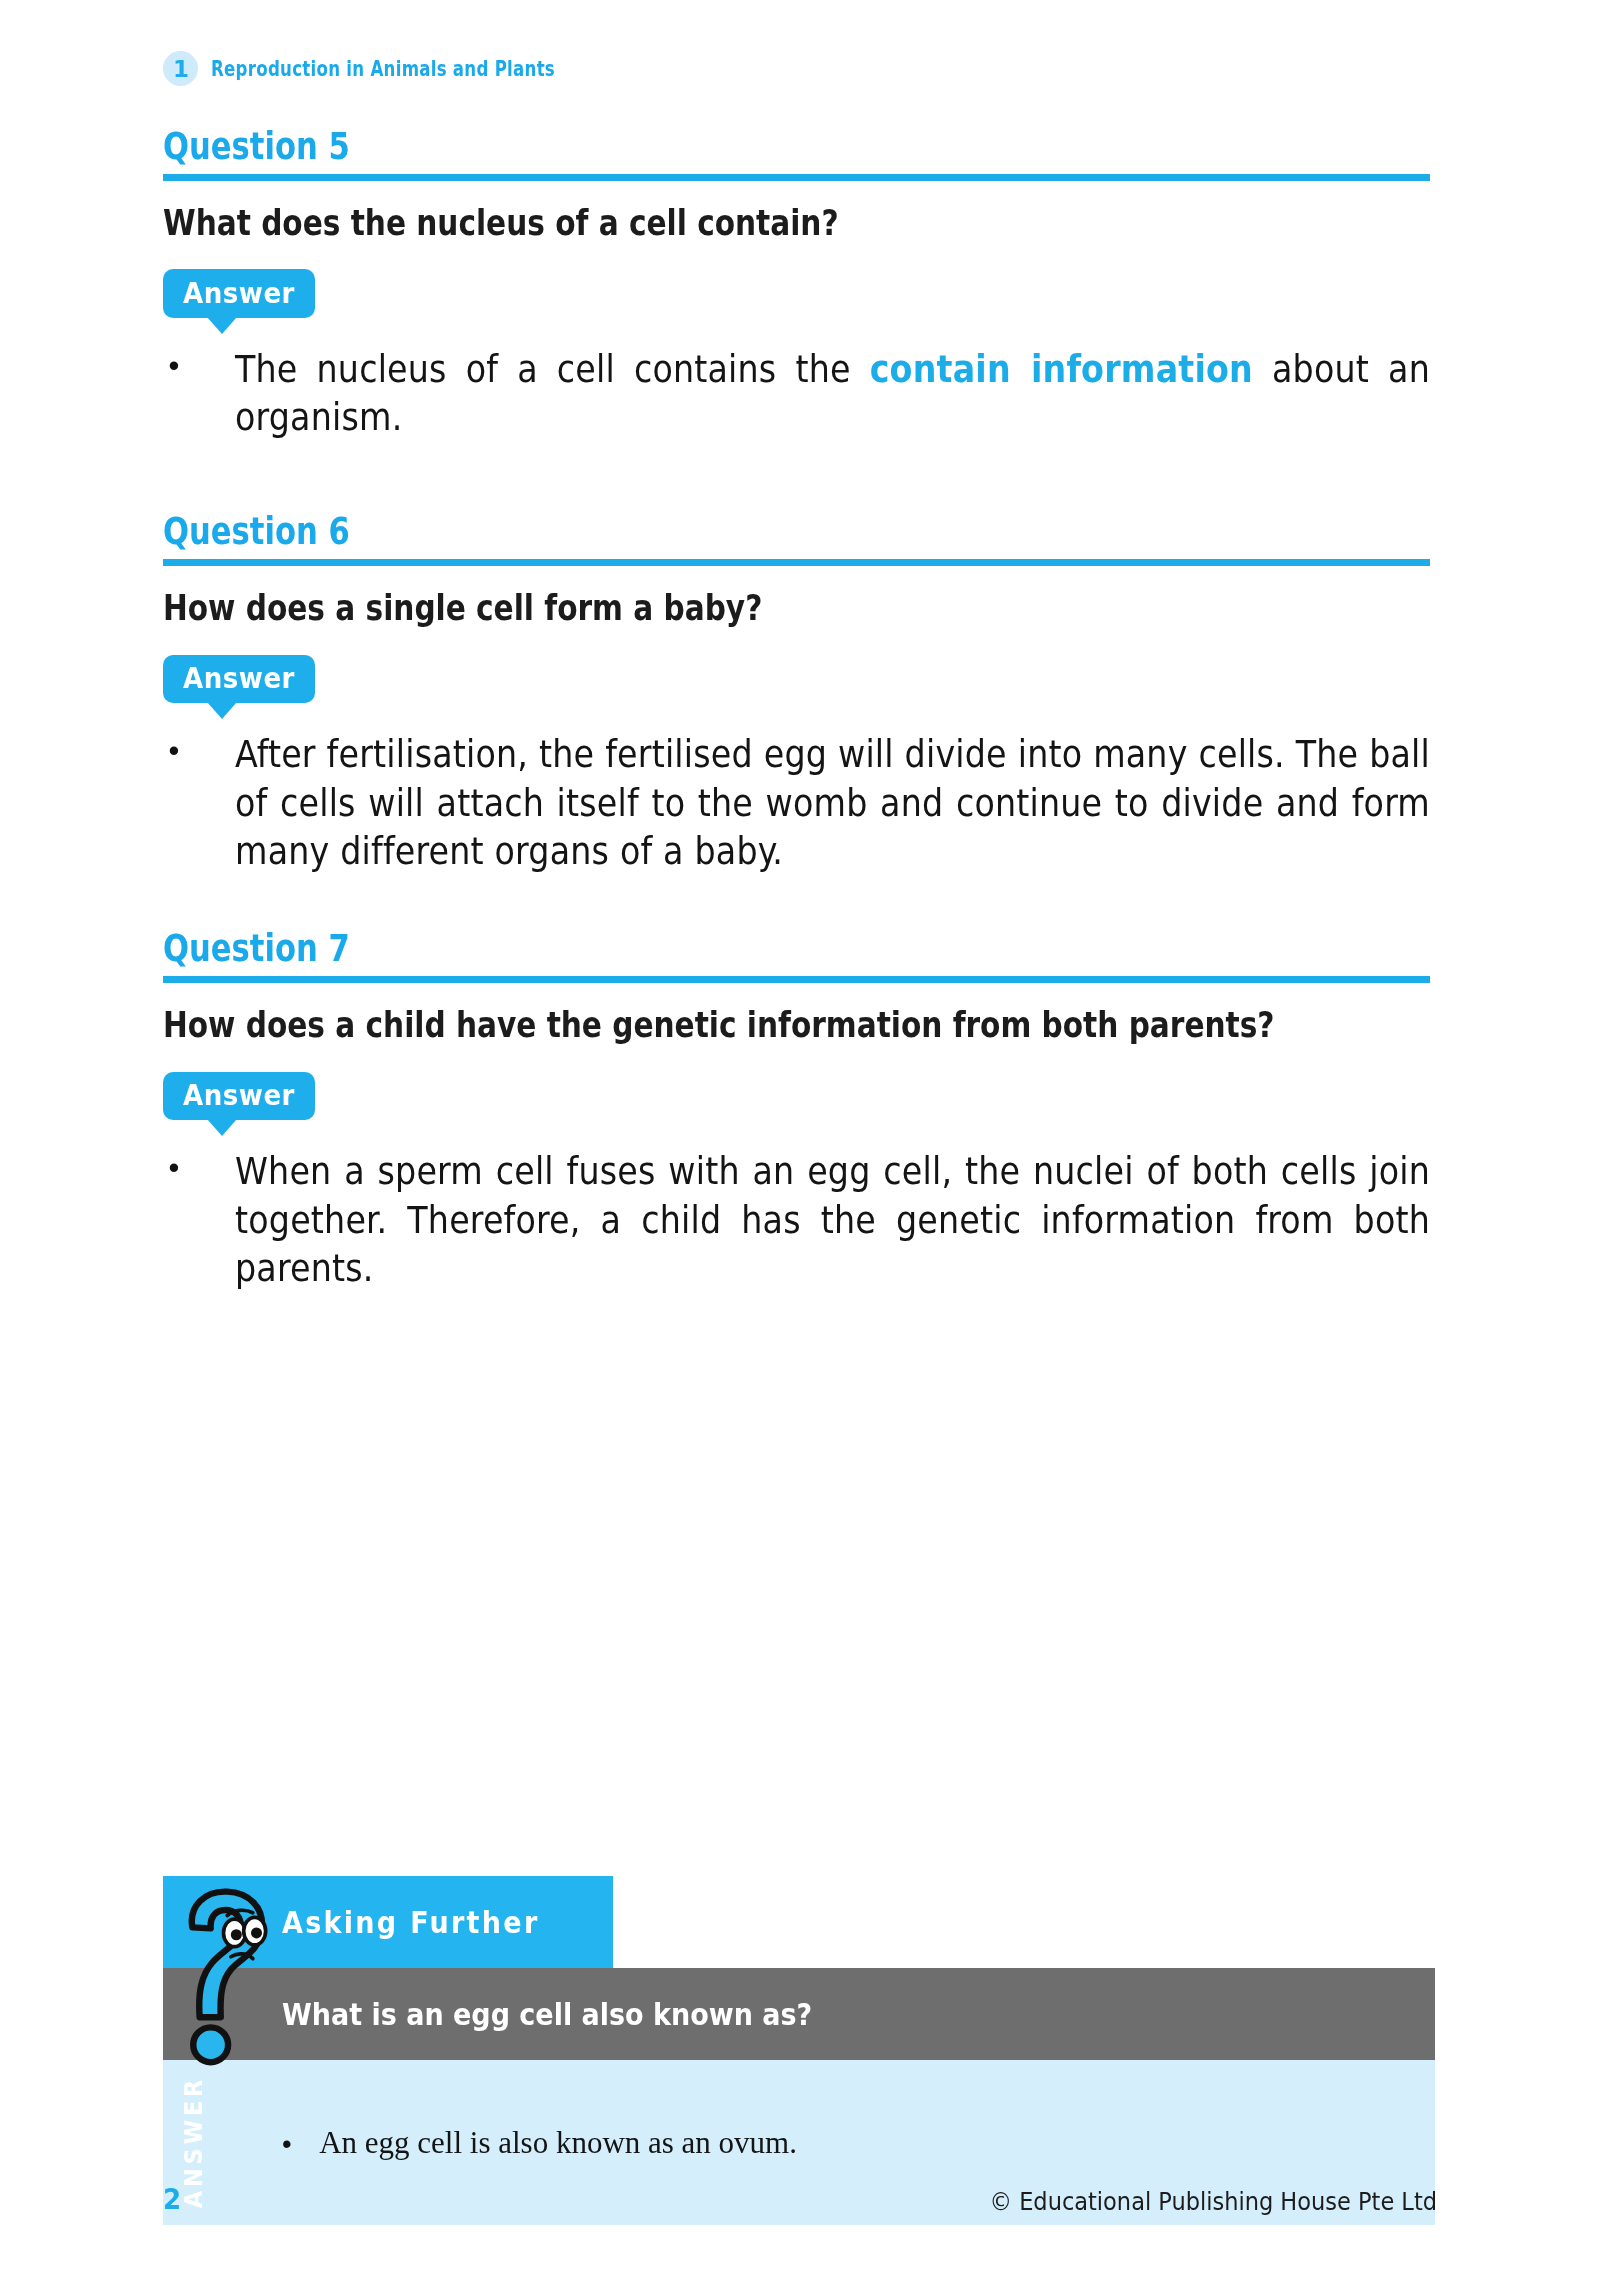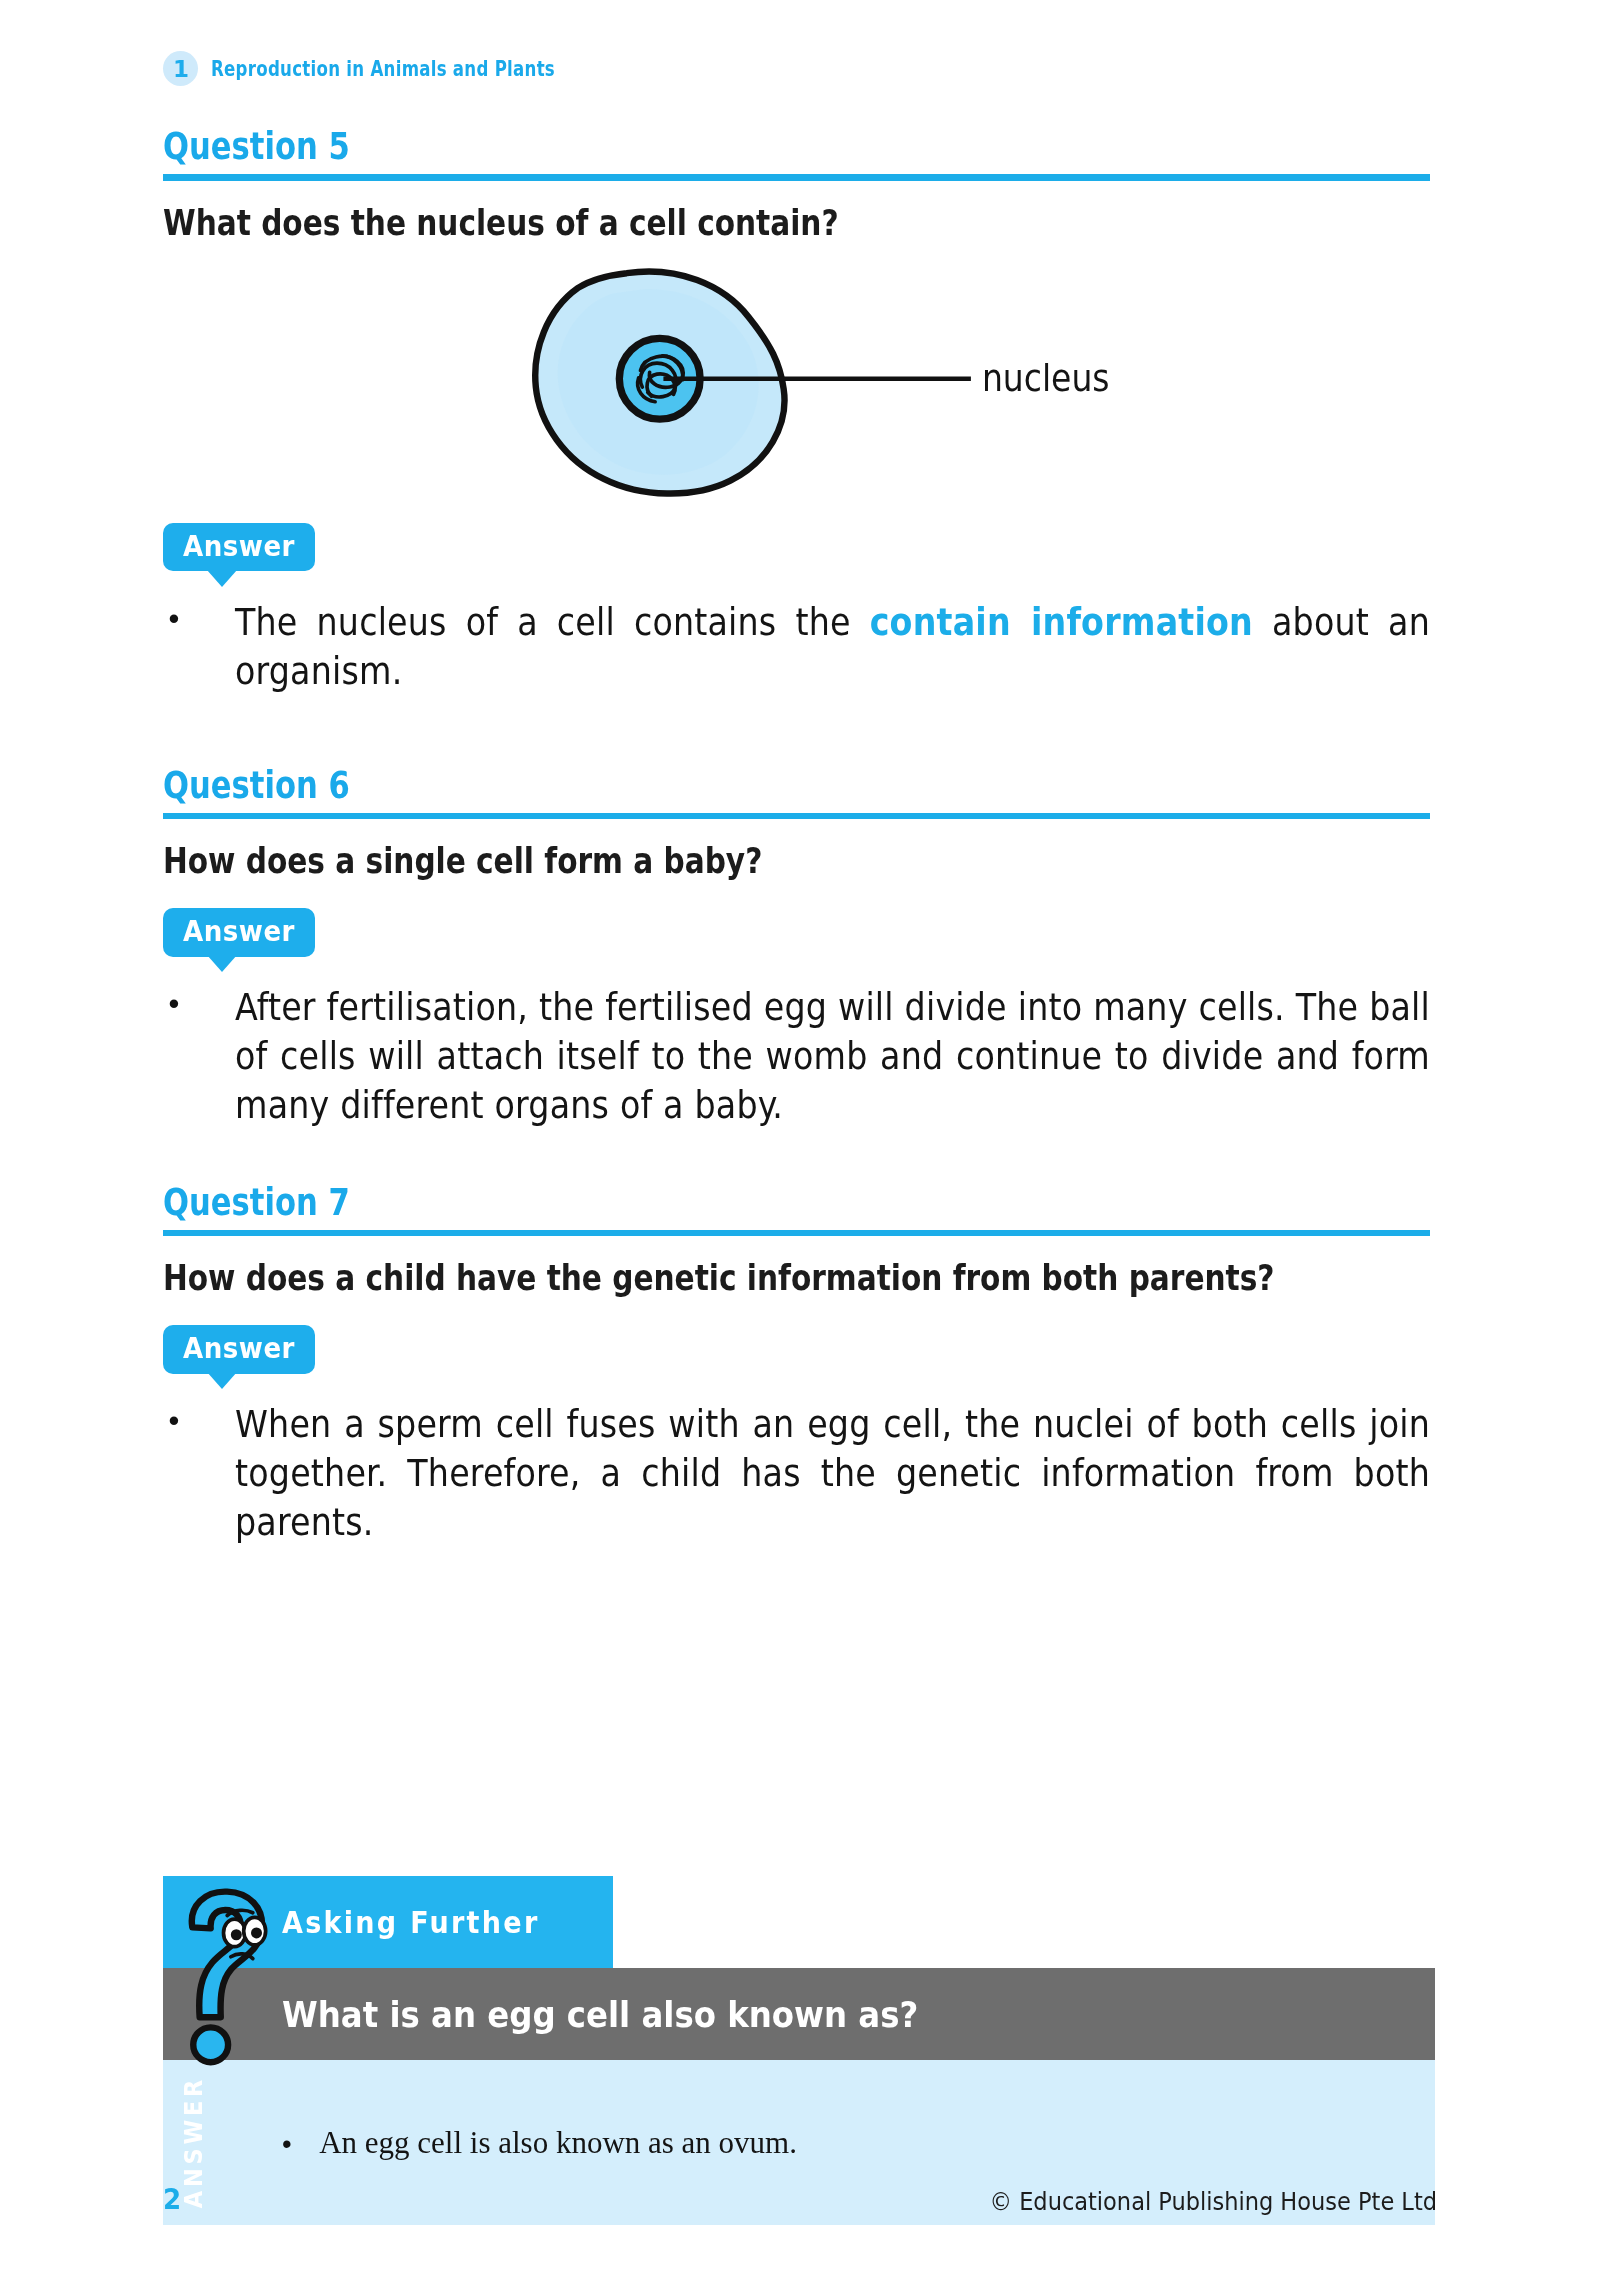--- a/index.html
+++ b/index.html
@@ -190,21 +190,21 @@
     position: relative;
     width: 1272px;
     min-height: 92px;
     background: #6e6e6e;
     display: flex;
     align-items: center;
   }
   .af-question-text {
     color: #ffffff;
     font-weight: bold;
-    font-size: 36px;
+    font-size: 30px;
     margin-left: 119px;
     font-family: "DejaVu Sans Condensed", "Liberation Sans Narrow", "Liberation Sans", sans-serif;
   }
   .af-answer {
     position: relative;
     width: 1272px;
     height: 165px;
     background: #d4eefc;
     display: flex;
     align-items: center;
@@ -283,54 +283,20 @@
   </div>
 
   <div class="col">
 
     <div>
       <div class="qhead">Question 5</div>
       <div class="qrule"></div>
       <div class="qtext">What does the nucleus of a cell contain?</div>
 
       
-      <div class="diagram">
-        <svg width="1267" height="246" viewBox="0 0 1380 268">
-
-          <path d="M 505 22
-                   C 560 14 610 34 638 70
-                   C 662 100 672 120 676 148
-                   C 682 188 658 228 618 248
-                   C 578 268 520 266 480 246
-                   C 438 226 410 186 406 146
-                   C 402 106 418 62 452 38
-                   C 468 28 486 24 505 22 Z" fill="#c5e8fa" stroke="#111111" stroke-width="7" stroke-linejoin="round"></path>
-
-          <path d="M 520 40
-                   C 575 36 620 64 640 104
-                   C 658 142 648 190 612 220
-                   C 578 246 526 248 490 228
-                   C 452 208 432 170 430 136
-                   C 428 96 452 56 490 44 Z" fill="#bde5fa" opacity="0.65"></path>
-
-          <circle cx="541" cy="137" r="44" fill="#4cc3f0" stroke="#111111" stroke-width="8"></circle>
-
-          <g fill="none" stroke="#111111" stroke-width="4" stroke-linecap="round">
-            <path d="M 520 128 C 524 112 548 108 560 118 C 572 128 566 144 552 146 C 538 148 528 140 530 130"></path>
-            <path d="M 522 146 C 516 134 524 120 538 120 C 552 120 562 132 558 146 C 554 158 536 160 528 152"></path>
-            <path d="M 532 156 C 524 148 526 134 538 132 C 552 130 562 142 556 154"></path>
-            <path d="M 544 112 C 556 112 568 124 566 138"></path>
-            <path d="M 518 136 C 514 148 522 160 536 162"></path>
-          </g>
-
-          <line x1="545" y1="137" x2="880" y2="137" stroke="#111111" stroke-width="5"></line>
-
-          <text x="892" y="150" font-family="'DejaVu Sans Condensed','Liberation Sans',sans-serif" font-size="40" fill="#141414">nucleus</text>
-        </svg>
-      </div>
 
       
       <div class="ans-tag-wrap">
         <span class="ans-tag">Answer</span>
         <span class="ans-tag-tail"></span>
       </div>
 
       
       <div class="bullet-row">
         <div class="bullet-dot">•</div>

